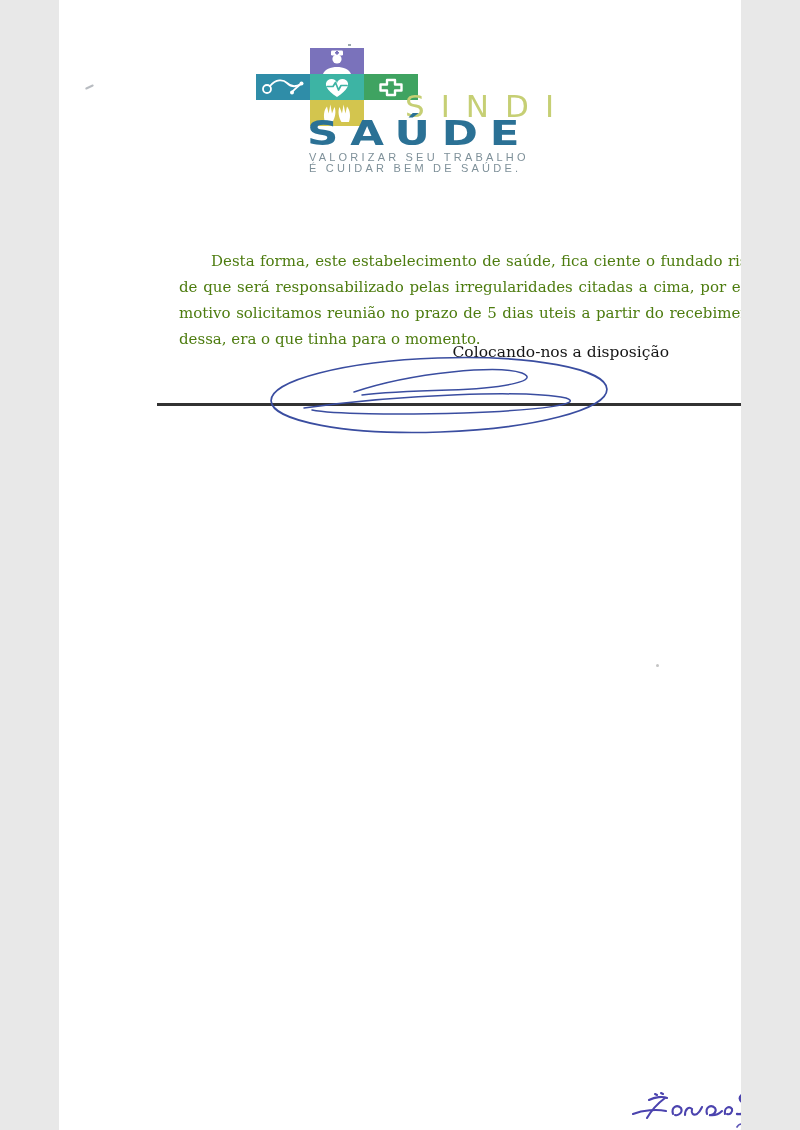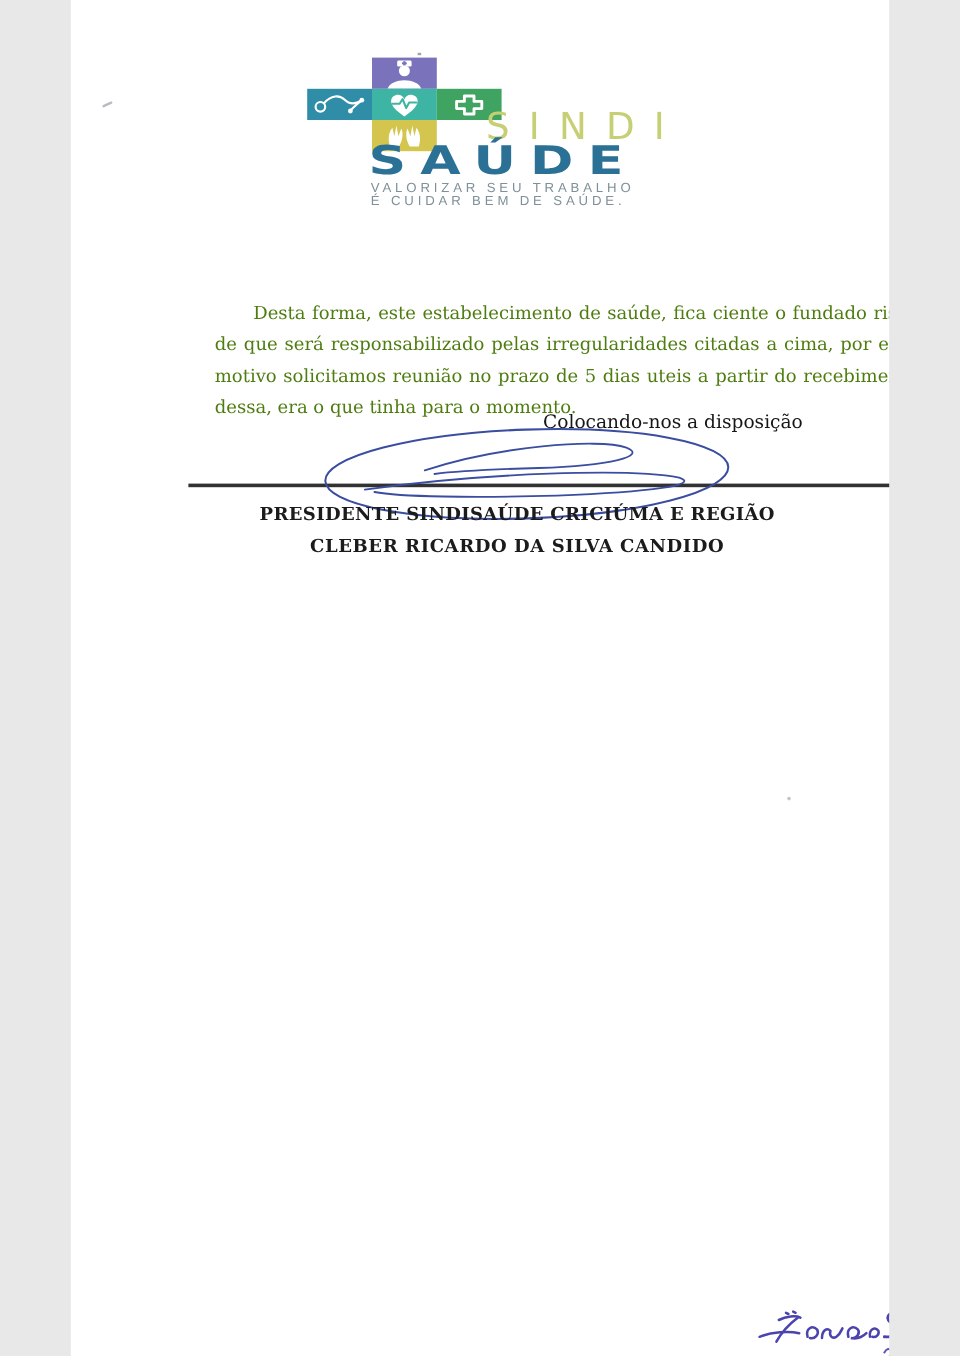--- a/index.html
+++ b/index.html
@@ -133,22 +133,20 @@
 
   <div class="rule"></div>
   <svg class="scribble" viewBox="0 0 350 92">
     <g fill="none" stroke="#3a4da0" stroke-linecap="round">
       <ellipse cx="175" cy="43" rx="168" ry="37" stroke-width="1.7" transform="rotate(-2 175 43)"></ellipse>
       <path d="M90 40 C150 20 235 13 258 21 C276 28 245 36 185 38 C150 39 113 41 98 43" stroke-width="1.5"></path>
       <path d="M40 56 C140 42 262 38 302 46 C320 52 280 58 200 61 C130 63 68 62 48 58" stroke-width="1.5"></path>
     </g>
   </svg>
 
-  <p class="sig-title">PRESIDENTE SINDISAÚDE CRICIÚMA E REGIÃO</p>
-  <p class="sig-name">CLEBER RICARDO DA SILVA CANDIDO</p>
 
   <svg class="hand-sig" viewBox="0 0 240 44">
     <g fill="none" stroke="#4b43ae" stroke-width="2.1" stroke-linecap="round">
 
       <path d="M36 8 l2 1"></path>
         <path d="M42 7 l2 1"></path>
       <path d="M30 14 C36 11 44 10 48 12"></path>
       <path d="M46 12 C38 18 32 25 28 32"></path>
       <path d="M14 28 C24 24 38 23 47 25"></path>
 

